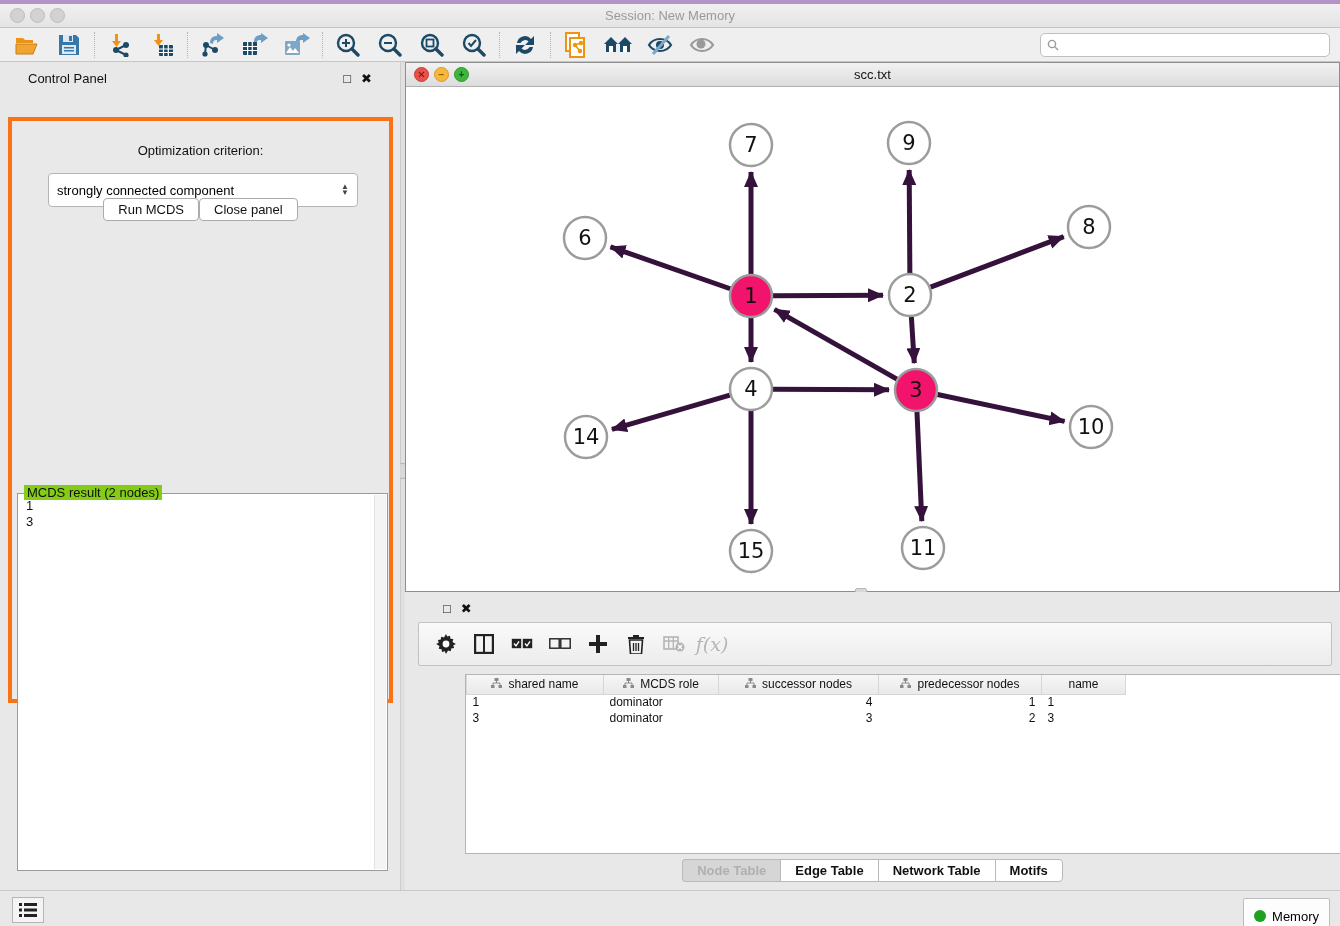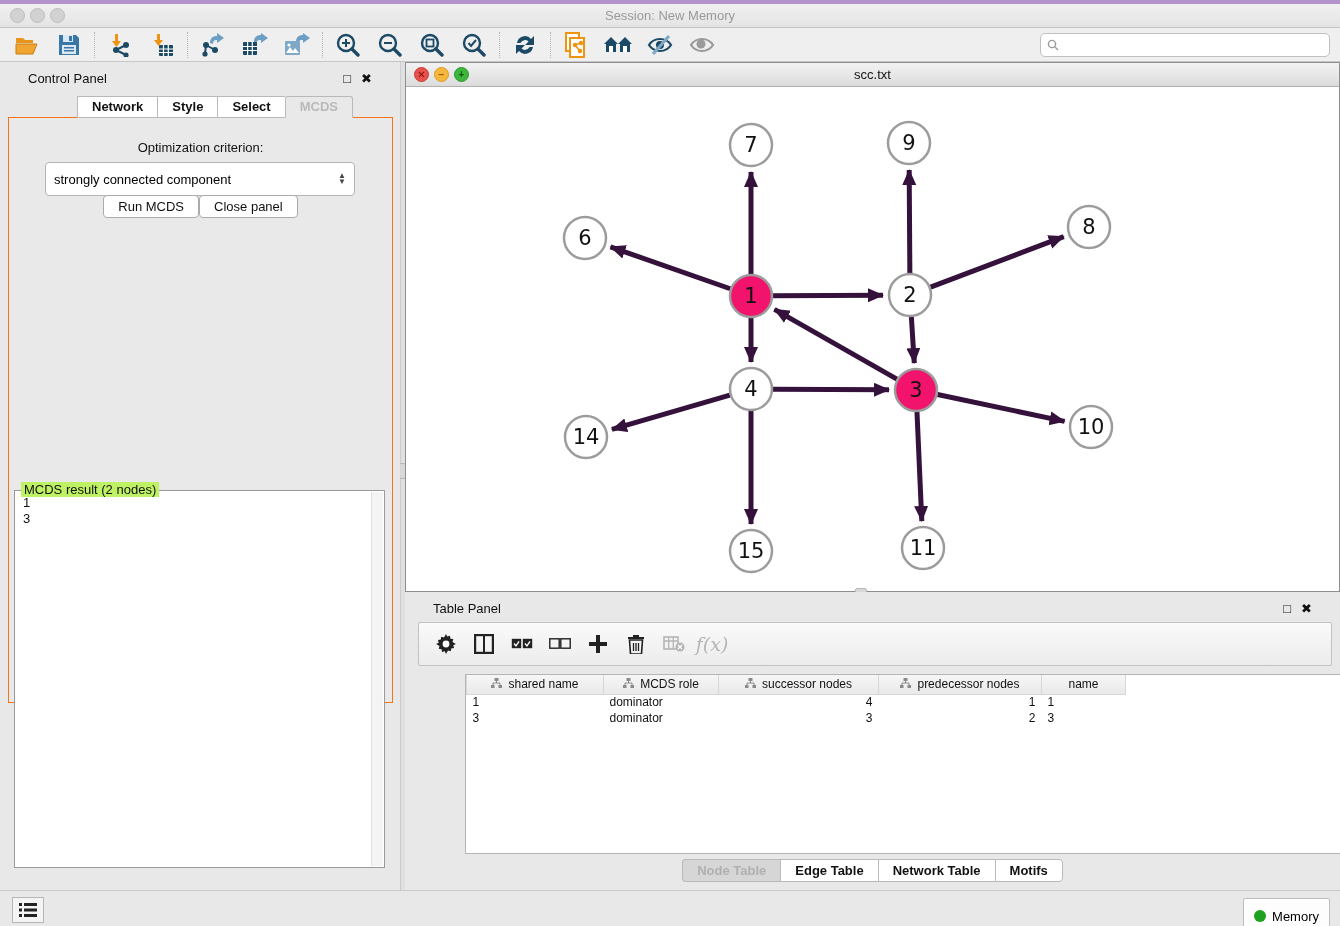--- a/index.html
+++ b/index.html
@@ -26,28 +26,28 @@
 
   
   #control-panel { left:0; top:62px; width:400px; height:828px; background:#e8e8e8; }
   .panel-header { height:32px; display:flex; align-items:center; padding:0 28px; }
   .panel-title { font-size:13px; color:#111; flex:1; }
   .panel-btn { font-size:13px; color:#111; margin-left:10px; font-weight:bold; cursor:default; }
   #cp-tabs { position:absolute; left:77px; top:34px; height:22px; display:flex; z-index:3; }
   .cp-tab { padding:0 14px; line-height:20px; font-size:13px; font-weight:bold; background:#ffffff; border:1px solid #b9b9b9; border-right:none; color:#111; }
   .cp-tab:last-child { border-right:1px solid #b9b9b9; }
   .cp-tab.active { background:#e9e9e9; color:#b9b9b9; border-bottom:1px solid #e9e9e9; border-radius:3px 3px 0 0; }
-  #cp-content { left:8px; top:55px; width:385px; height:586px; background:#e9e9e9; border:1px solid #f97316; }
+  #cp-content { left:8px; top:55px; width:385px; height:586px; background:#e9e9e9; border:4px solid #f97316; }
   #opt-label { width:100%; text-align:center; top:22px; font-size:13px; color:#111; position:absolute; }
-  #criterion-select { position:absolute; left:36px; top:44px; width:310px; height:24px; background:#fff; border:1px solid #b5b5b5; border-radius:4px; display:flex; align-items:center; padding:16px 8px; font-size:13px; }
+  #criterion-select { position:absolute; left:36px; top:52px; width:310px; height:24px; background:#fff; border:1px solid #b5b5b5; border-radius:4px; display:flex; align-items:center; padding:16px 8px; font-size:13px; }
   #criterion-select .stepper { margin-left:auto; display:flex; flex-direction:column; line-height:6px; font-size:8px; color:#444; }
   .cp-buttons { position:absolute; top:77px; left:0; width:100%; display:flex; justify-content:center; }
   .mac-btn { background:#fff; border:1px solid #ababab; border-radius:4px; font-size:13px; padding:3px 14px; color:#111; }
   #mcds-fieldset { position:absolute; left:5px; top:372px; width:371px; height:378px; border:1px solid #9a9a9a; background:#fff; }
-  #mcds-legend { position:absolute; left:6px; top:-9px; background:#bef264; padding:0 3px; font-size:13px; color:#111;text-align:center; }
+  #mcds-legend { position:absolute; left:6px; top:-9px; background:#84cc16; padding:0 3px; font-size:13px; color:#111;text-align:center; }
   #mcds-text { position:absolute; left:2px; top:4px; right:14px; bottom:2px; font-size:13px; color:#111; padding-left:6px; line-height:16px; white-space:pre-line; }
   #mcds-scroll { position:absolute; right:1px; top:1px; width:12px; bottom:1px; background:#f4f4f4; border-left:1px solid #e2e2e2; }
 
   
   #network-window { left:405px; top:62px; width:935px; height:530px; background:#fff; border:1px solid #8e8e8e; }
   #nw-titlebar { position:absolute; left:0; top:0; width:100%; height:24px; background:linear-gradient(#f2f2f2,#dcdcdc); border-bottom:1px solid #b0b0b0; display:flex; align-items:center; padding:0 8px; }
   #nw-title { position:absolute; width:100%; left:0; text-align:center; font-size:13px; color:#111; }
   .t-red { background:#e8514a; border:1px solid #c93c36; color:#7e100c; }
   .t-yellow { background:#f6b73c; border:1px solid #dd9b28; color:#8a5d07; }
   .t-green { background:#3eb53c; border:1px solid #2f9a2e; color:#0d5c0c; }
@@ -240,26 +240,20 @@
 
   <div id="main-divider" class="abs"></div>
   <div id="left-splitter-handle" class="abs"></div>
 
   <div id="control-panel" class="abs">
     <div class="panel-header">
       <span class="panel-title">Control Panel</span>
       <span class="panel-btn">□</span>
       <span class="panel-btn">✖</span>
     </div>
-    <div id="cp-tabs">
-        <span class="cp-tab">Network</span>
-        <span class="cp-tab">Style</span>
-        <span class="cp-tab">Select</span>
-        <span class="cp-tab active">MCDS</span>
-      </div>
     <div id="cp-content" class="abs">
       <div id="opt-label">Optimization criterion:</div>
       <div id="criterion-select">
         <span>strongly connected component</span>
         <span class="stepper">
             <span>▲</span>
             <span>▼</span>
           </span>
       </div>
       <div class="cp-buttons">
@@ -326,21 +320,20 @@
         <circle cx="345" cy="464" r="21" fill="#ffffff" stroke="#9c9c9c" stroke-width="2.5"></circle>
         <text x="345" y="471" text-anchor="middle" font-size="21" fill="#111" font-family="&quot;DejaVu Sans&quot;, sans-serif">15</text>
         <circle cx="517" cy="461" r="21" fill="#ffffff" stroke="#9c9c9c" stroke-width="2.5"></circle>
         <text x="517" y="468" text-anchor="middle" font-size="21" fill="#111" font-family="&quot;DejaVu Sans&quot;, sans-serif">11</text>
       </svg>
   </div>
   <div id="bottom-splitter-handle" class="abs"></div>
 
   <div id="table-panel" class="abs">
     <div class="panel-header">
-      <span class="panel-title">Table Panel</span>
       <span class="panel-btn">□</span>
       <span class="panel-btn">✖</span>
     </div>
     <div id="tp-toolbar">
       <span class="tp-icon">
         <svg width="20" height="20" viewBox="0 0 20 20">
             <path fill="#222" d="M10 0 l1.2 2.6 2.8-.8 .4 2.9 2.9 .4 -.8 2.8 L19.9 10 l-2.6 1.2 .8 2.8 -2.9 .4 -.4 2.9 -2.8-.8 L10 19.9 l-1.2-2.6 -2.8 .8 -.4-2.9 -2.9-.4 .8-2.8 L.1 10 l2.6-1.2 -.8-2.8 2.9-.4 .4-2.9 2.8 .8z"></path>
             <circle cx="10" cy="10" r="3.4" fill="#fff"></circle>
           </svg>
       </span>

